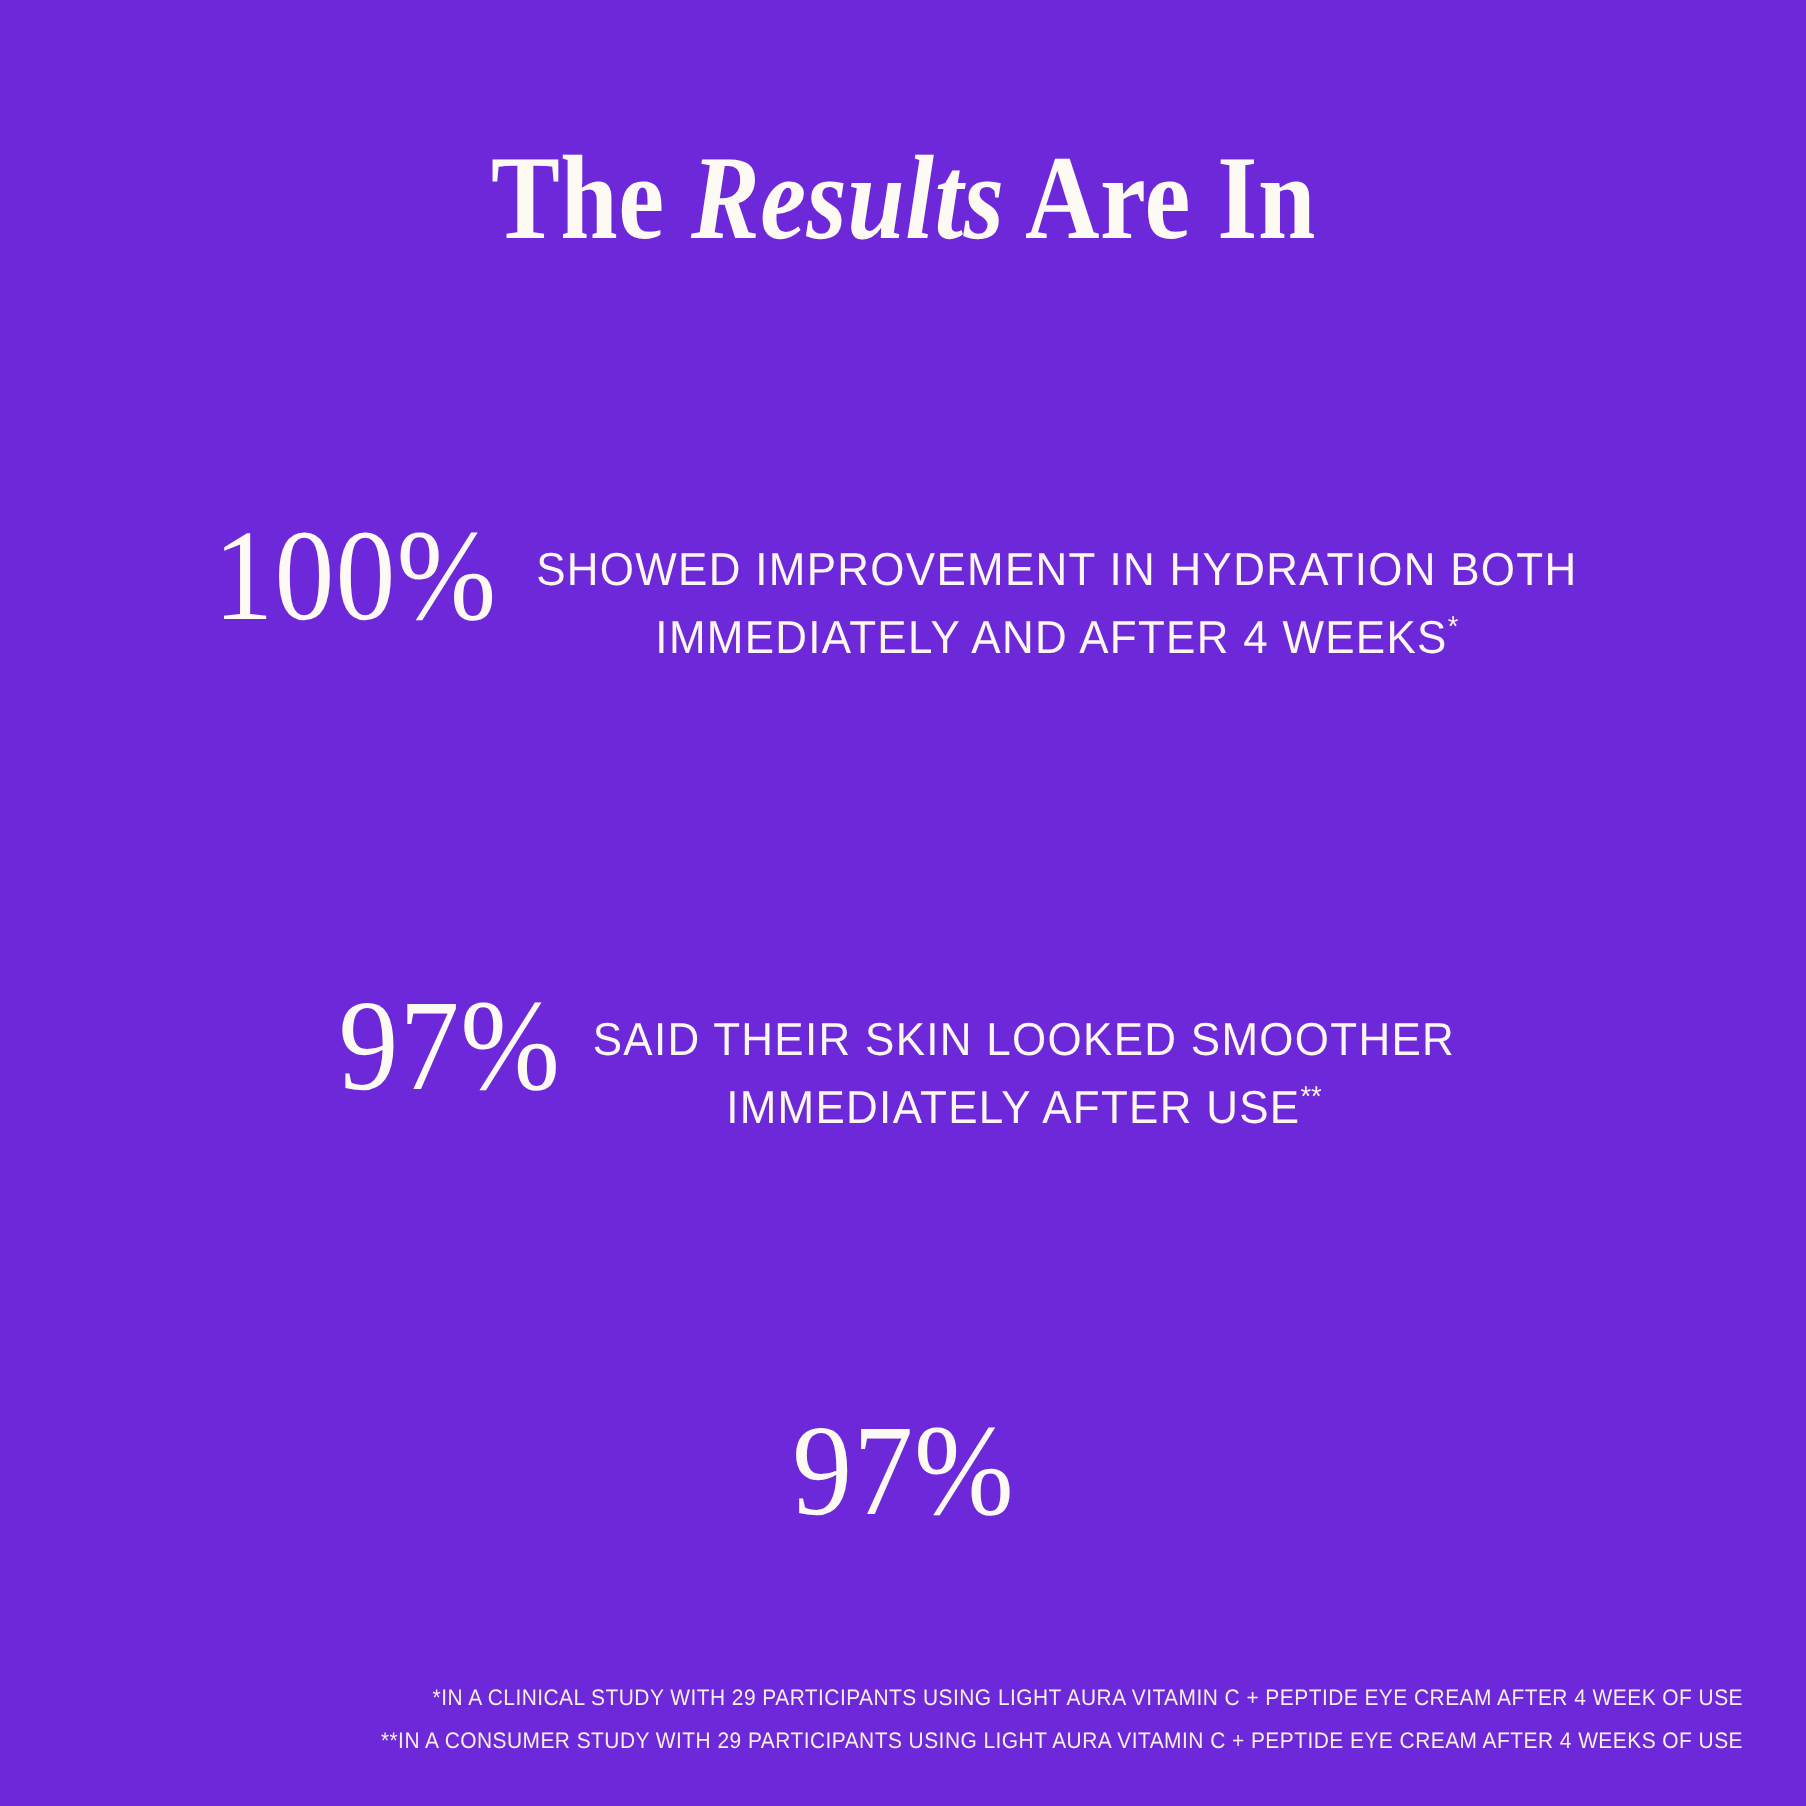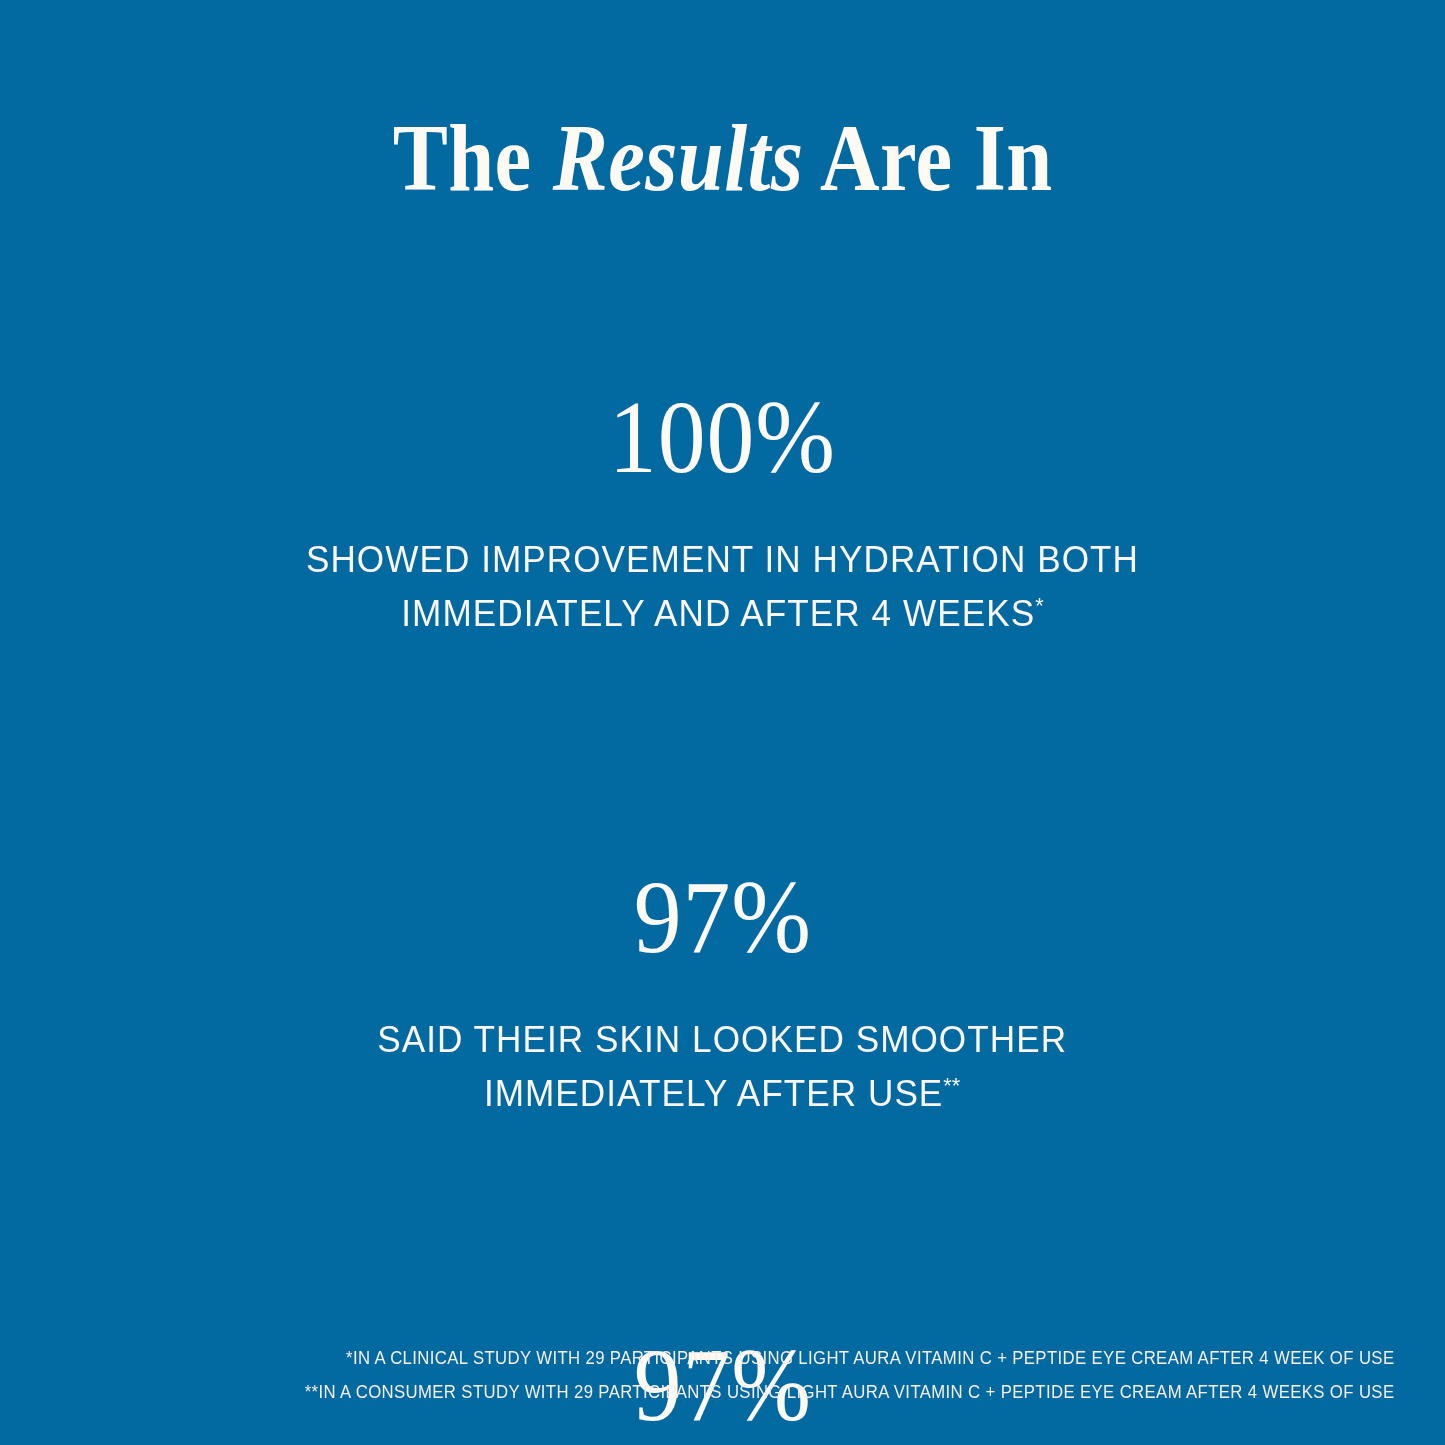--- a/index.html
+++ b/index.html
@@ -9,21 +9,21 @@
 
   body {
     background: #b08a6f;
     font-family: "Liberation Sans", sans-serif;
   }
 
   .poster {
     position: relative;
     width: 1445px;
     height: 1445px;
-    background: #0369a1;
+    background: #6d28d9;
     overflow: hidden;
     box-sizing: border-box;
     display: flex;
     flex-direction: column;
     align-items: center;
   }
 
   
   .title {
     margin-top: 108px;
@@ -48,21 +48,21 @@
   .stats {
     width: 100%;
     display: flex;
     flex-direction: column;
     align-items: center;
   }
 
   .stat {
     width: 100%;
     display: flex;
-    flex-direction: column;
+    flex-direction: row;
     align-items: center;
     text-align: center;
     justify-content: center;
   }
 
   .stat-1 { margin-top: 112px; }
   .stat-2 { margin-top: 224px; }
   .stat-3 { margin-top: 212px; }
 
   .stat-number {

